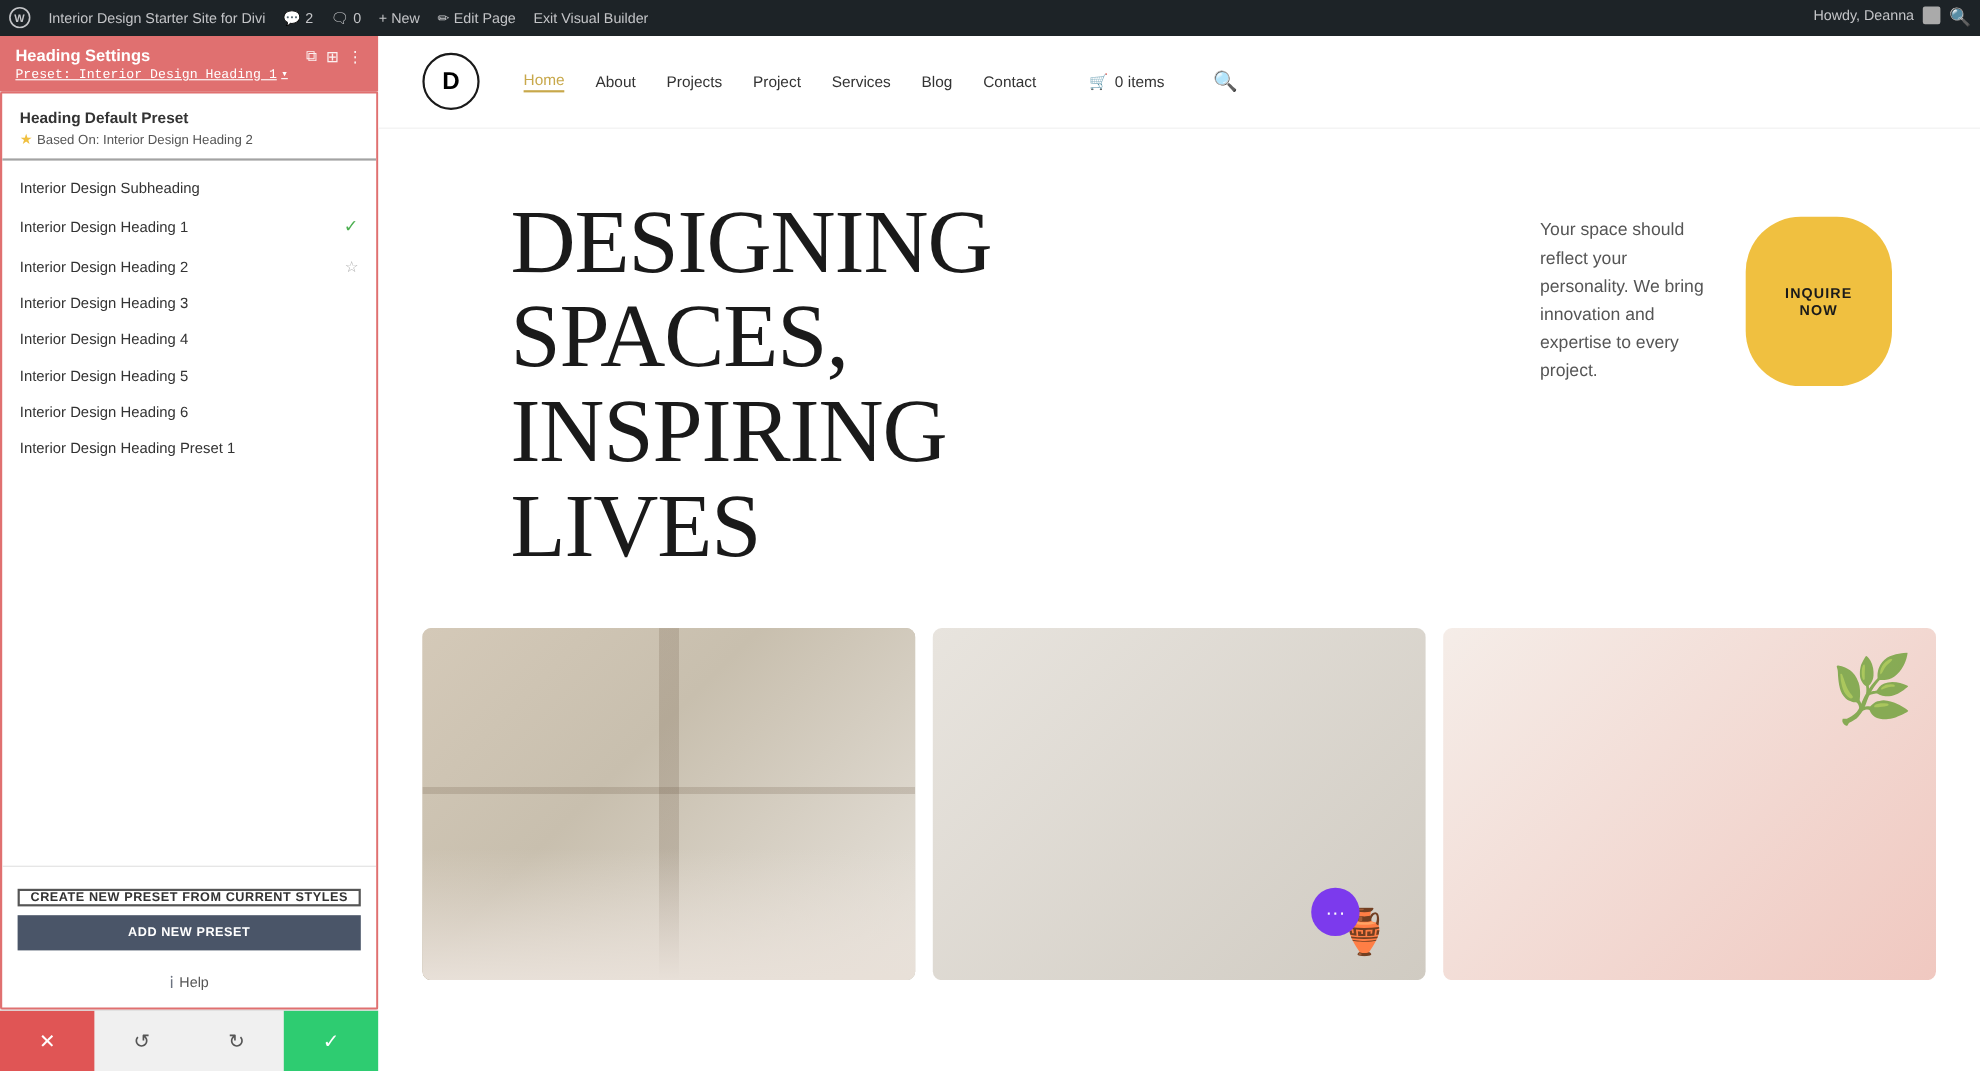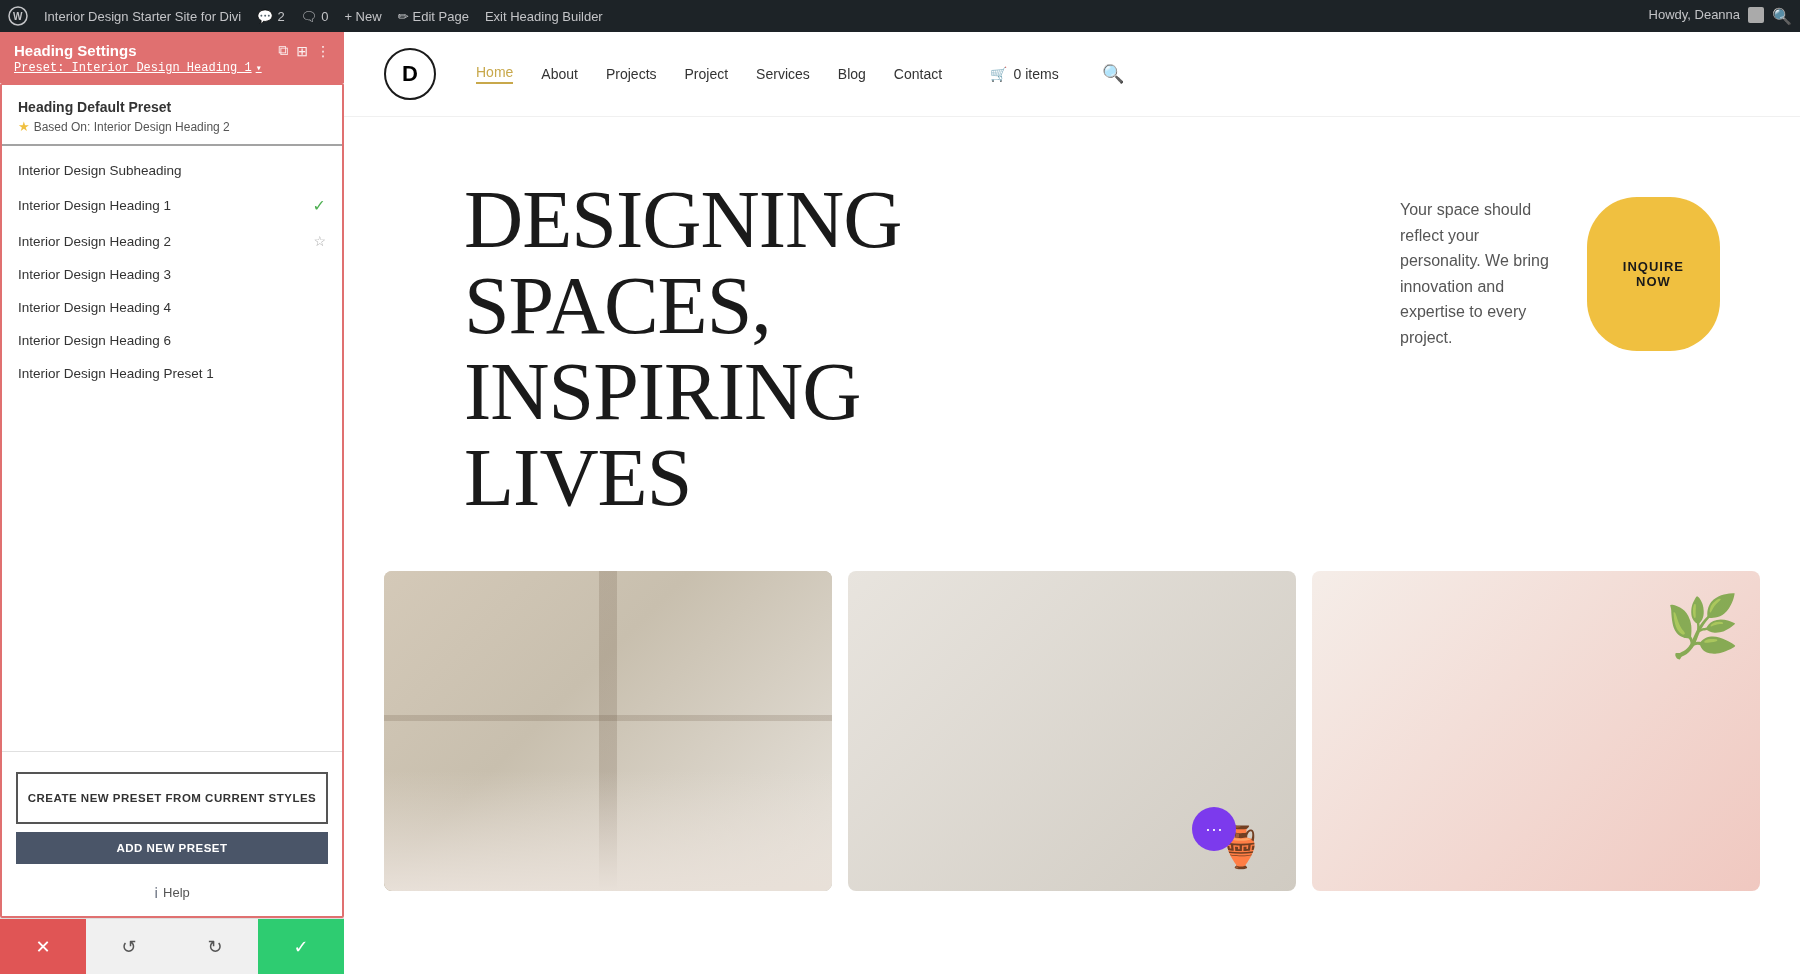--- a/index.html
+++ b/index.html
@@ -63,21 +63,21 @@
     .preset-item .check-icon { color: #4caf50; font-size: 16px; }
 
     
     .preset-divider { border: none; border-top: 1px solid #e0e0e0; margin: 8px 0; }
 
     
     .preset-actions { padding: 12px 14px 8px; display: flex; flex-direction: column; gap: 8px; }
     .btn-create-preset {
       background: #fff; border: 2px solid #555; color: #333;
       font-size: 11.5px; font-weight: 700; letter-spacing: 0.5px;
-      padding: 18px 8px; cursor: pointer; text-align: center; text-transform: uppercase;
+      padding: 0 8px; cursor: pointer; text-align: center; text-transform: uppercase;
     }
     .btn-add-preset {
       background: #4a5568; border: none; color: #fff;
       font-size: 11.5px; font-weight: 700; letter-spacing: 0.5px;
       padding: 10px 8px; cursor: pointer; text-align: center; text-transform: uppercase;
     }
 
     
     .preset-help { padding: 10px 16px 14px; text-align: center; }
     .help-link { display: flex; align-items: center; justify-content: center; gap: 5px; color: #555; font-size: 13px; cursor: pointer; text-decoration: none; }
@@ -199,21 +199,21 @@
     <span>0</span>
   </div>
   <div class="admin-bar-item">
     <span>+ New</span>
   </div>
   <div class="admin-bar-item">
     <span>✏</span>
     <span>Edit Page</span>
   </div>
   <div class="admin-bar-item">
-    <span>Exit Heading Builder</span>
+    <span>Exit Visual Builder</span>
   </div>
   <div class="admin-bar-right">
     <span>Howdy, Deanna</span>
     <div class="admin-bar-avatar"></div>
     <span class="admin-bar-search">🔍</span>
   </div>
 </div>
 
 <div class="main-layout">
 
@@ -254,20 +254,23 @@
         </div>
         <div class="preset-item">
           <span>Interior Design Heading 2</span>
           <span class="star-icon-right">☆</span>
         </div>
         <div class="preset-item">
           <span>Interior Design Heading 3</span>
         </div>
         <div class="preset-item">
           <span>Interior Design Heading 4</span>
+        </div>
+        <div class="preset-item">
+          <span>Interior Design Heading 5</span>
         </div>
         <div class="preset-item">
           <span>Interior Design Heading 6</span>
         </div>
         <div class="preset-item">
           <span>Interior Design Heading Preset 1</span>
         </div>
       </div>
 
       <hr class="preset-divider">

